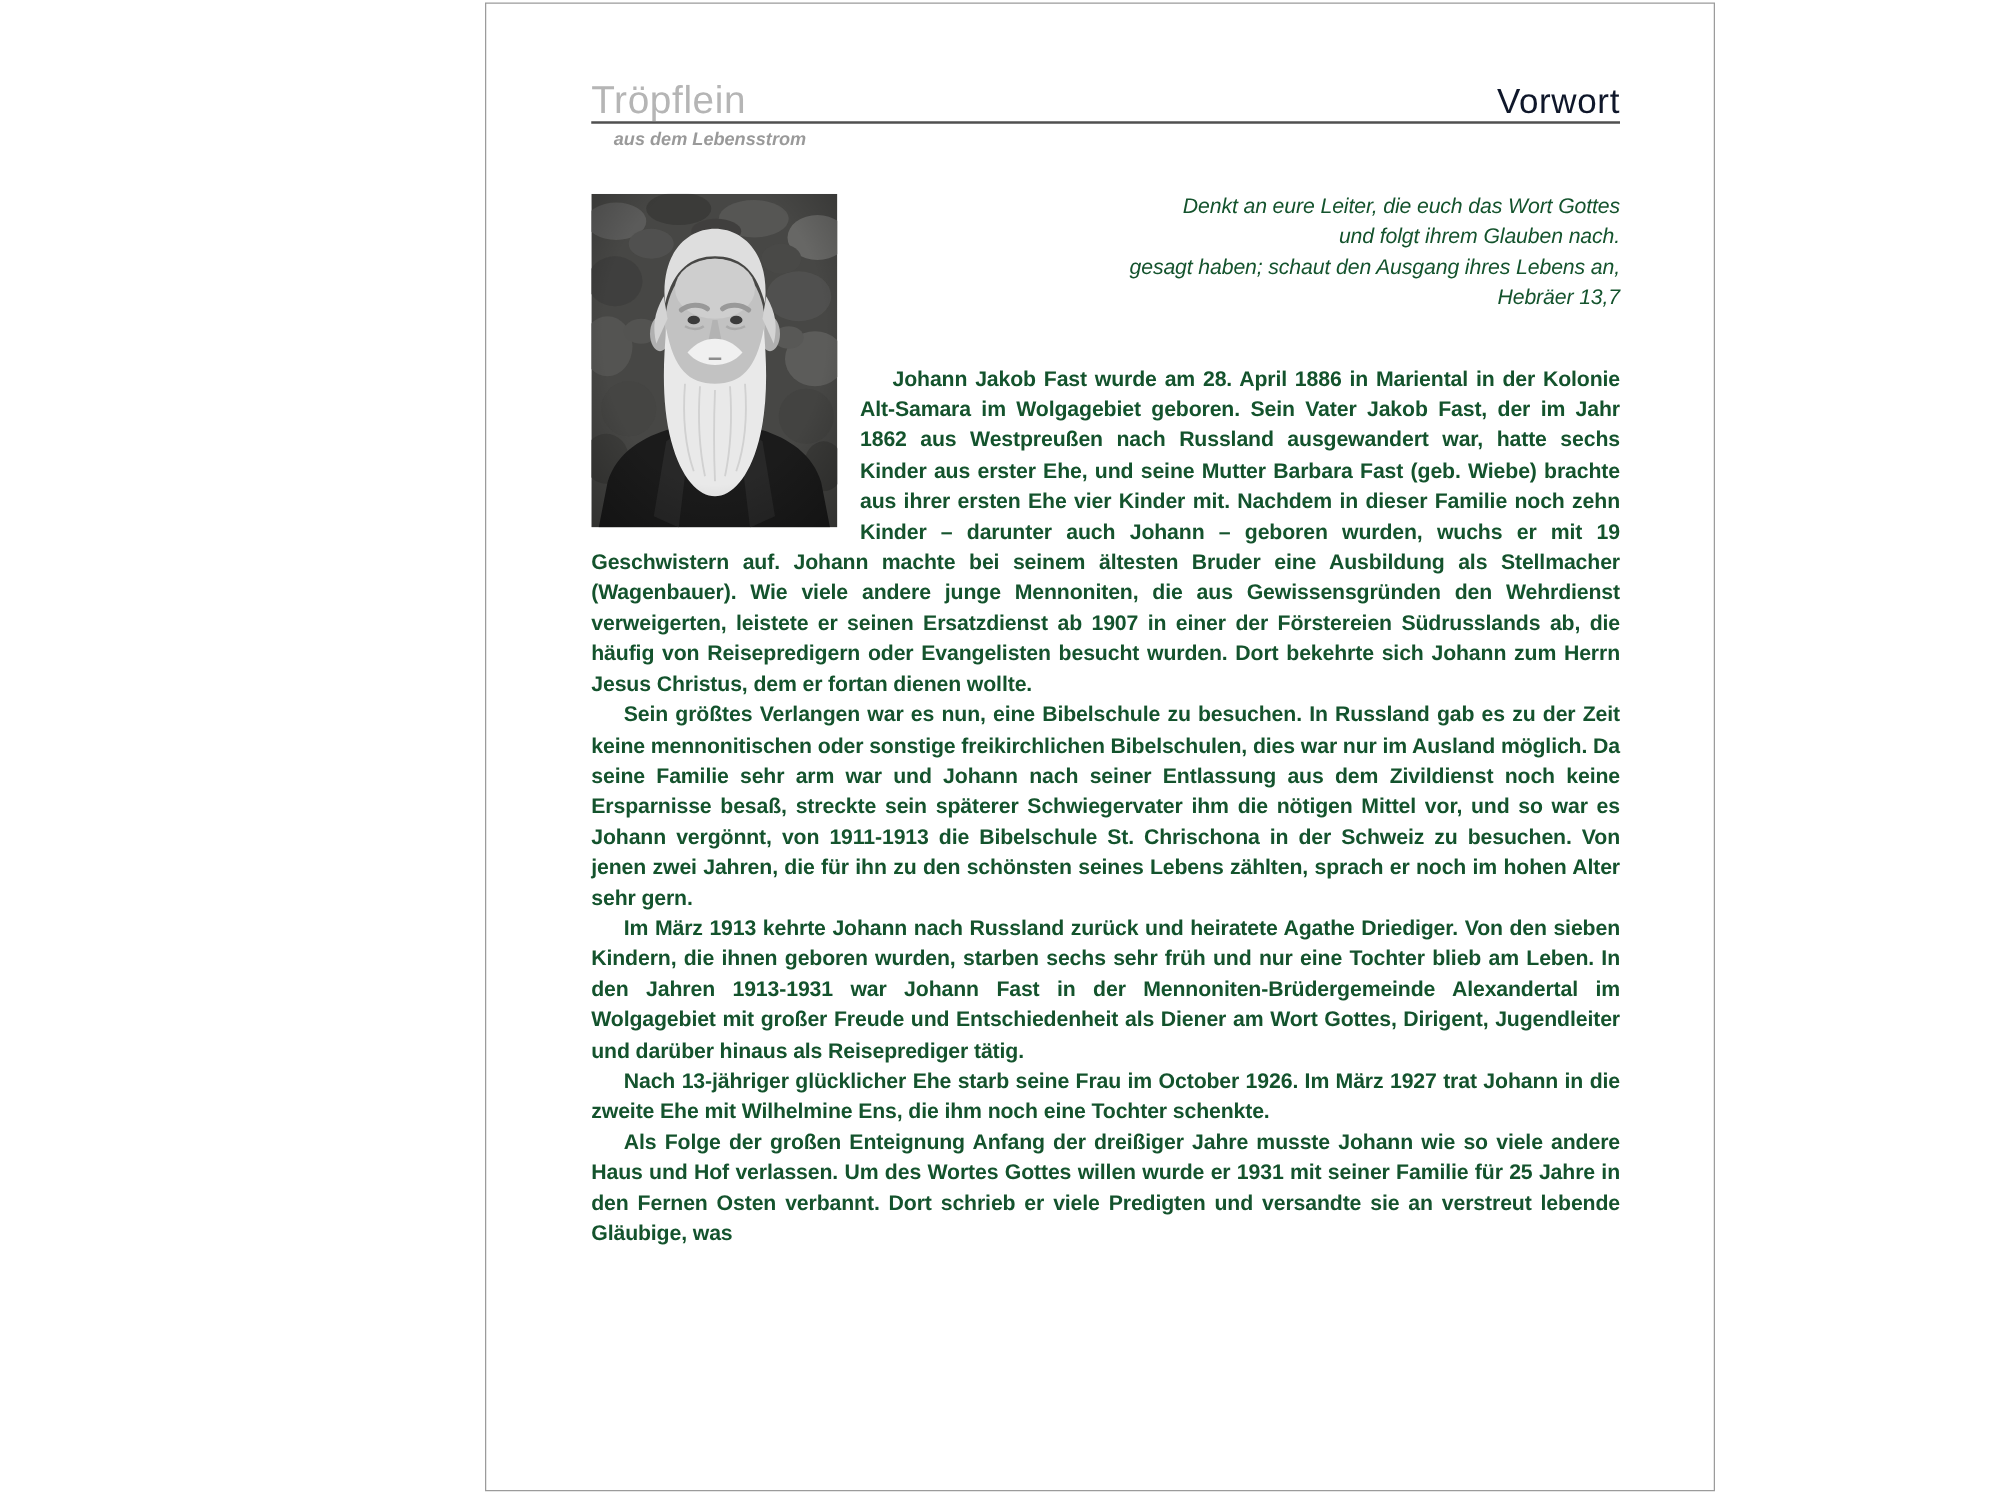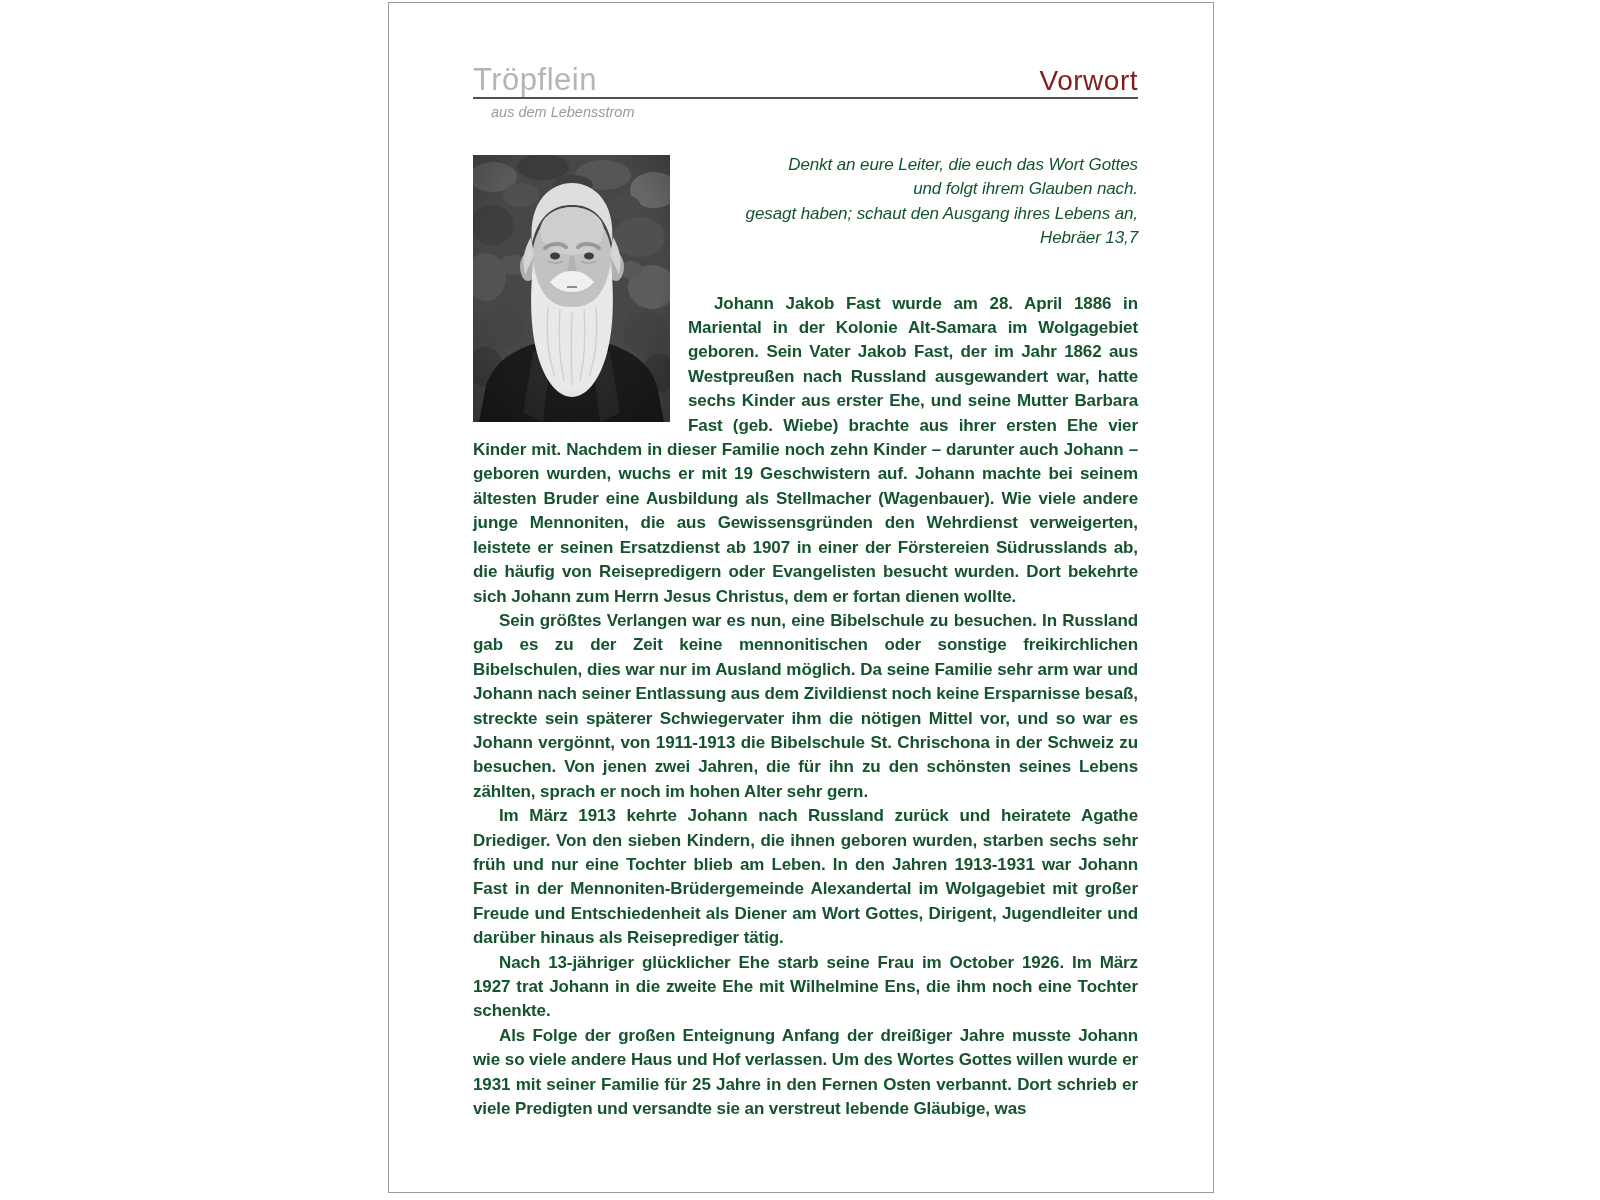--- a/index.html
+++ b/index.html
@@ -5,21 +5,21 @@
   * { margin: 0; padding: 0; box-sizing: border-box; }
   html, body {
     width: 1600px; height: 1200px;
     background: #ffffff;
     font-family: "Liberation Sans", sans-serif;
     overflow: hidden;
   }
   .page {
     position: absolute;
     left: 388px; top: 2px;
-    width: 826px; height: 1191px;
+    width: 984px; height: 1191px;
     background: #ffffff;
     border: 1px solid #9b9b9b;
     padding: 0 75px 0 84px;
     overflow: hidden;
   }
   
   .header-row {
     margin-top: 60px;
     display: flex;
     justify-content: space-between;
@@ -30,29 +30,30 @@
   .book-title {
     font-size: 31px;
     line-height: 33px;
     color: #b5b5b5;
     letter-spacing: 0.5px;
     font-weight: normal;
   }
   .chapter-title {
     font-size: 28px;
     line-height: 30px;
-    color: #7f1d1d;
+    color: #0f172a;
     letter-spacing: 0.5px;
     font-weight: normal;
   }
   .book-subtitle {
     font-style: italic;
     font-size: 14.5px;
     color: #9a9a9a;
     margin: 5px 0 0 18px;
+    font-weight: bold;
   }
   
   .content {
     margin-top: 33px;
     font-size: 17px;
     line-height: 24.4px;
     color: #14532d;
     text-align: justify;
     letter-spacing: -0.1px;
   }

